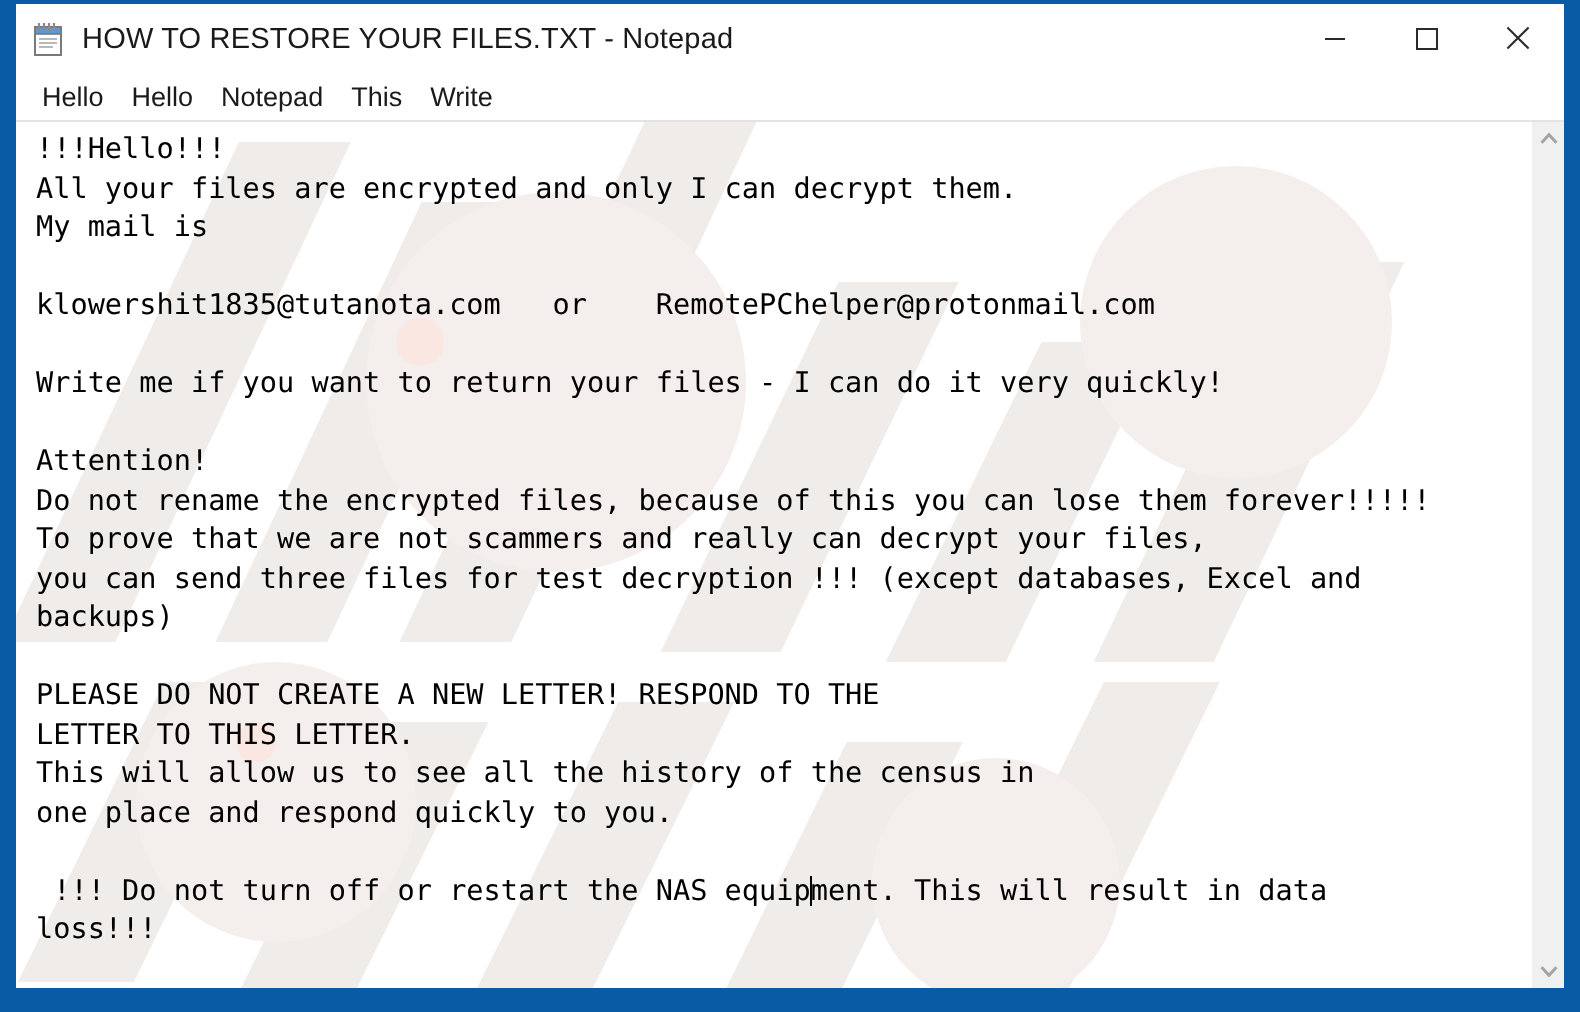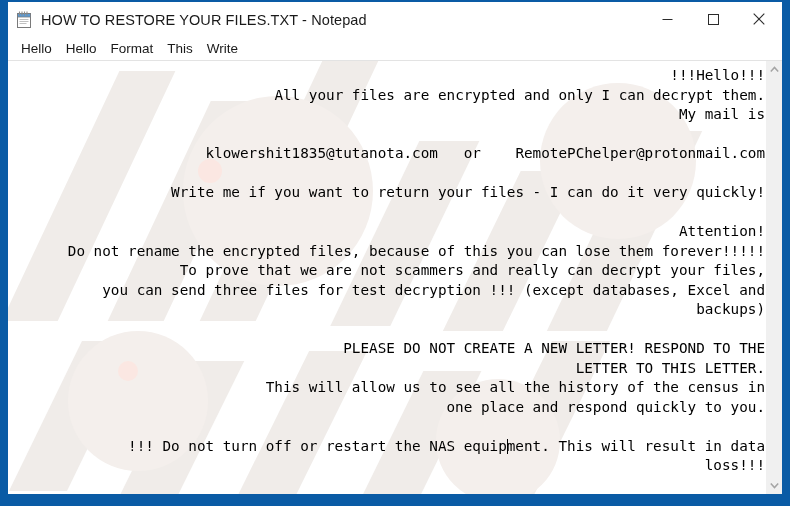--- a/index.html
+++ b/index.html
@@ -100,21 +100,20 @@
   }
 
   
   #editor-wrap {
     flex: 1 1 auto;
     display: flex;
     position: relative;
     border-top: 1px solid #e3e3e3;
     background: #ffffff;
     overflow: hidden;
-    text-align: right;
   }
 
   #textarea-region {
     flex: 1 1 auto;
     position: relative;
     overflow: hidden;
     background: #ffffff;
   }
 
   
@@ -214,21 +213,21 @@
             <line x1="0.7" y1="0.7" x2="11.3" y2="11.3" stroke="#2b2b2b" stroke-width="1.05"></line>
             <line x1="11.3" y1="0.7" x2="0.7" y2="11.3" stroke="#2b2b2b" stroke-width="1.05"></line>
           </svg>
         </div>
       </div>
     </div>
 
     <div id="menubar">
       <div class="menu-item">Hello</div>
       <div class="menu-item">Hello</div>
-      <div class="menu-item">Format</div>
+      <div class="menu-item">Notepad</div>
       <div class="menu-item">This</div>
       <div class="menu-item">Write</div>
     </div>
 
     <div id="editor-wrap">
 
       <div id="textarea-region">
 
         <div id="watermark">
           <svg width="820" height="470" viewBox="0 0 820 470">

